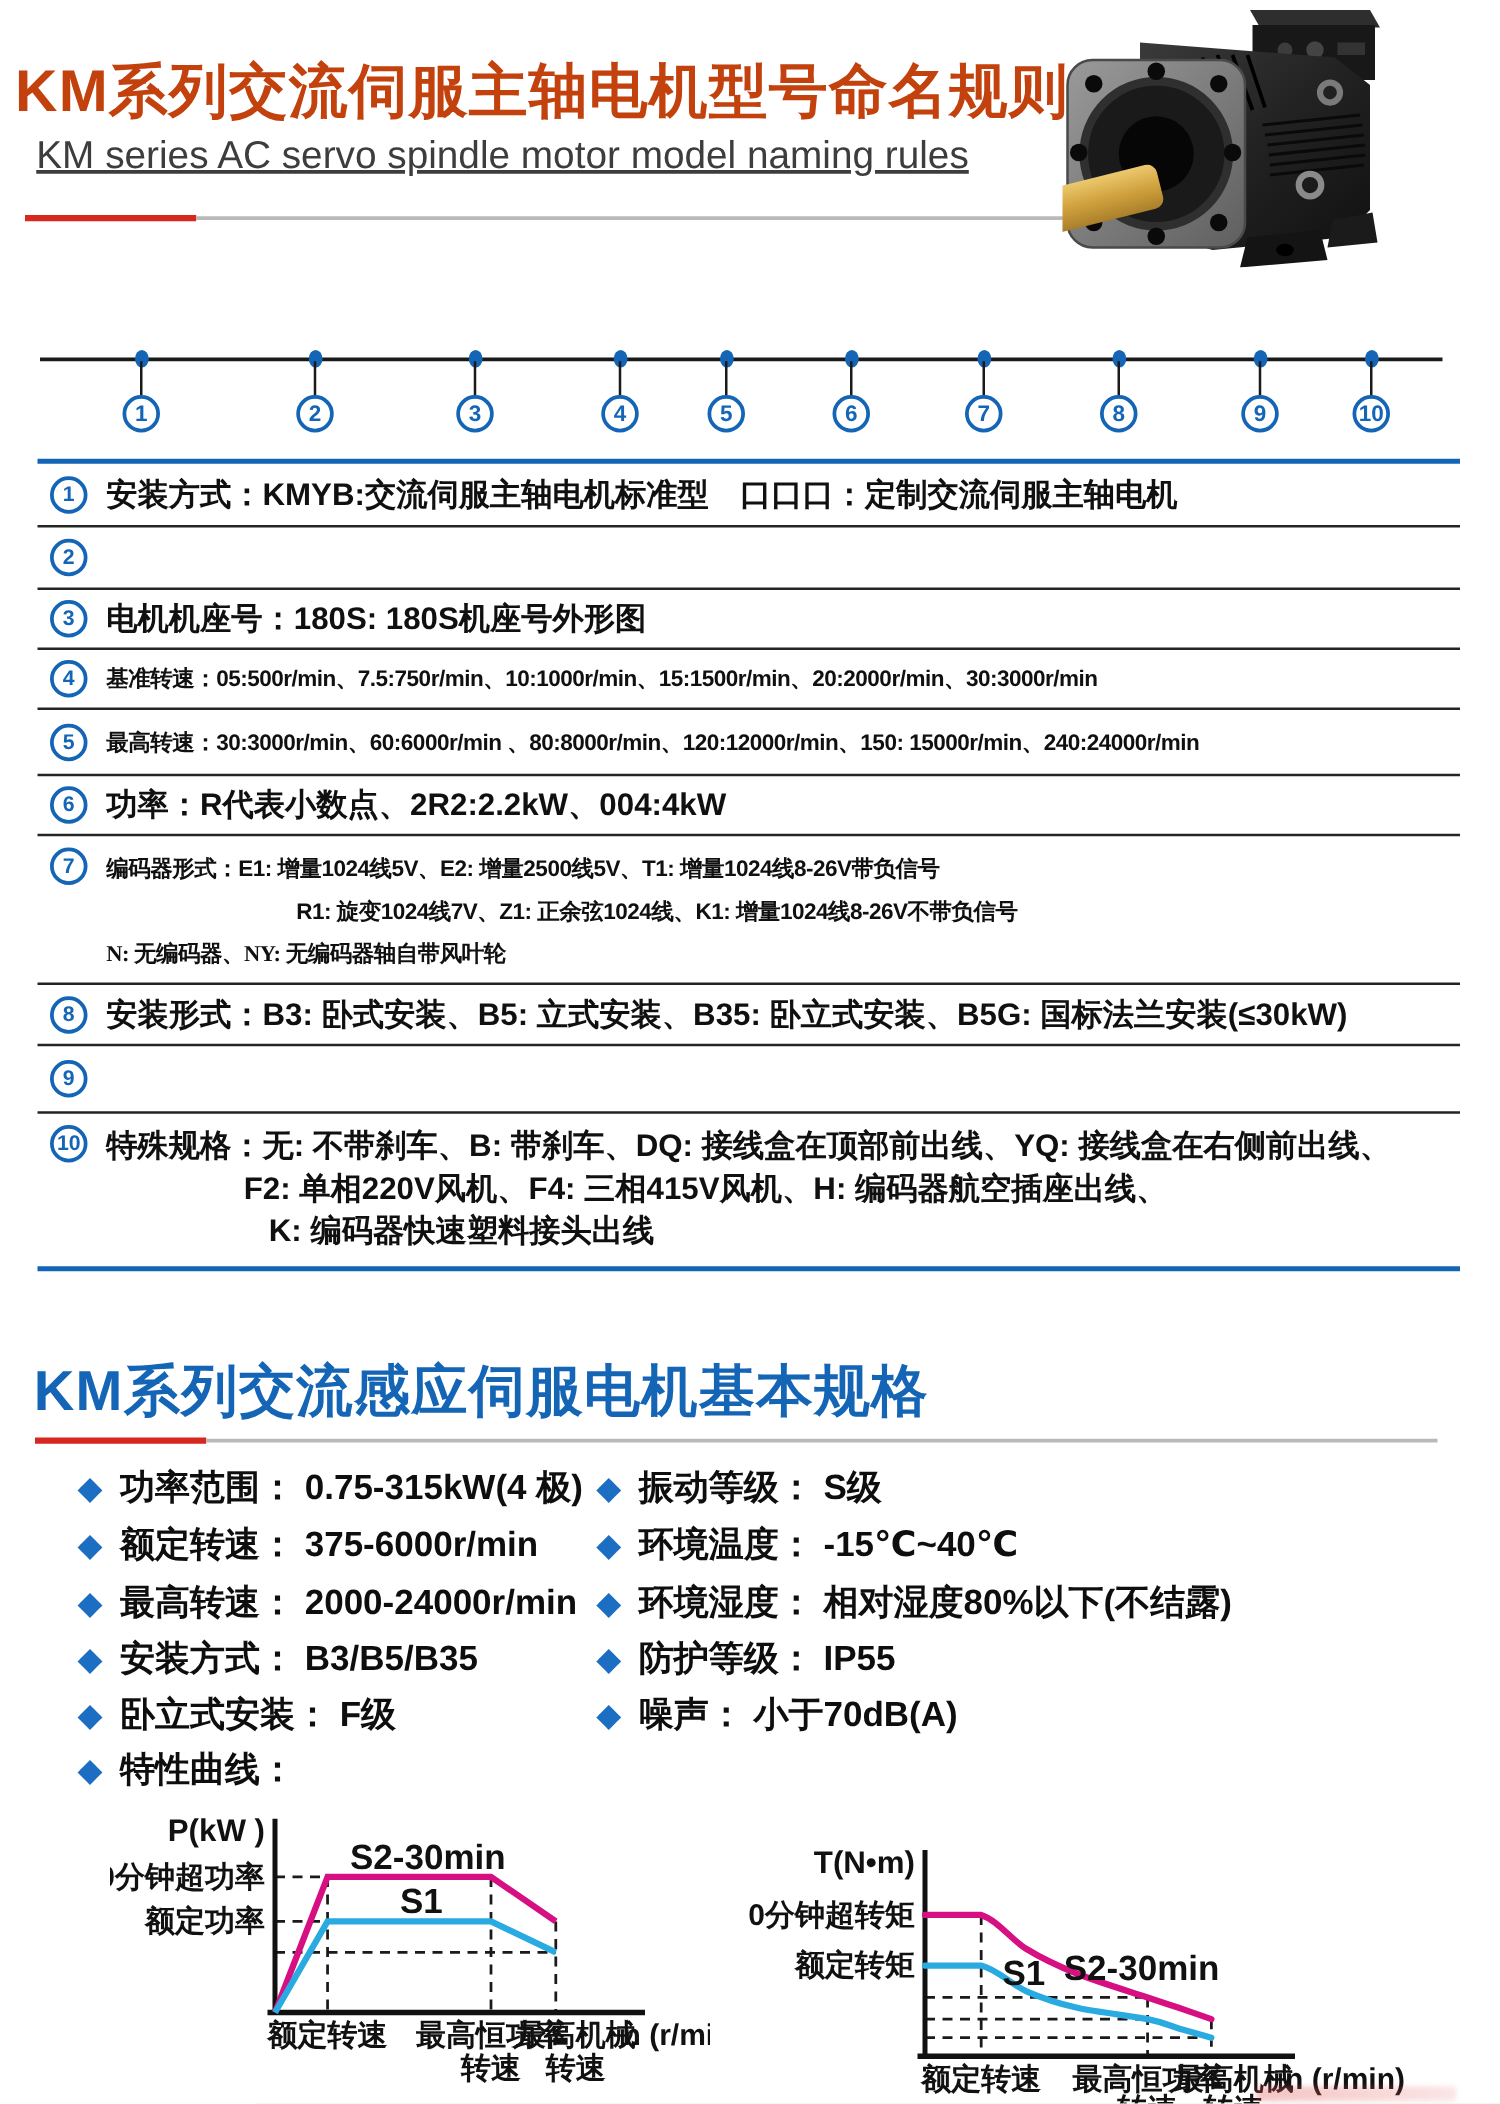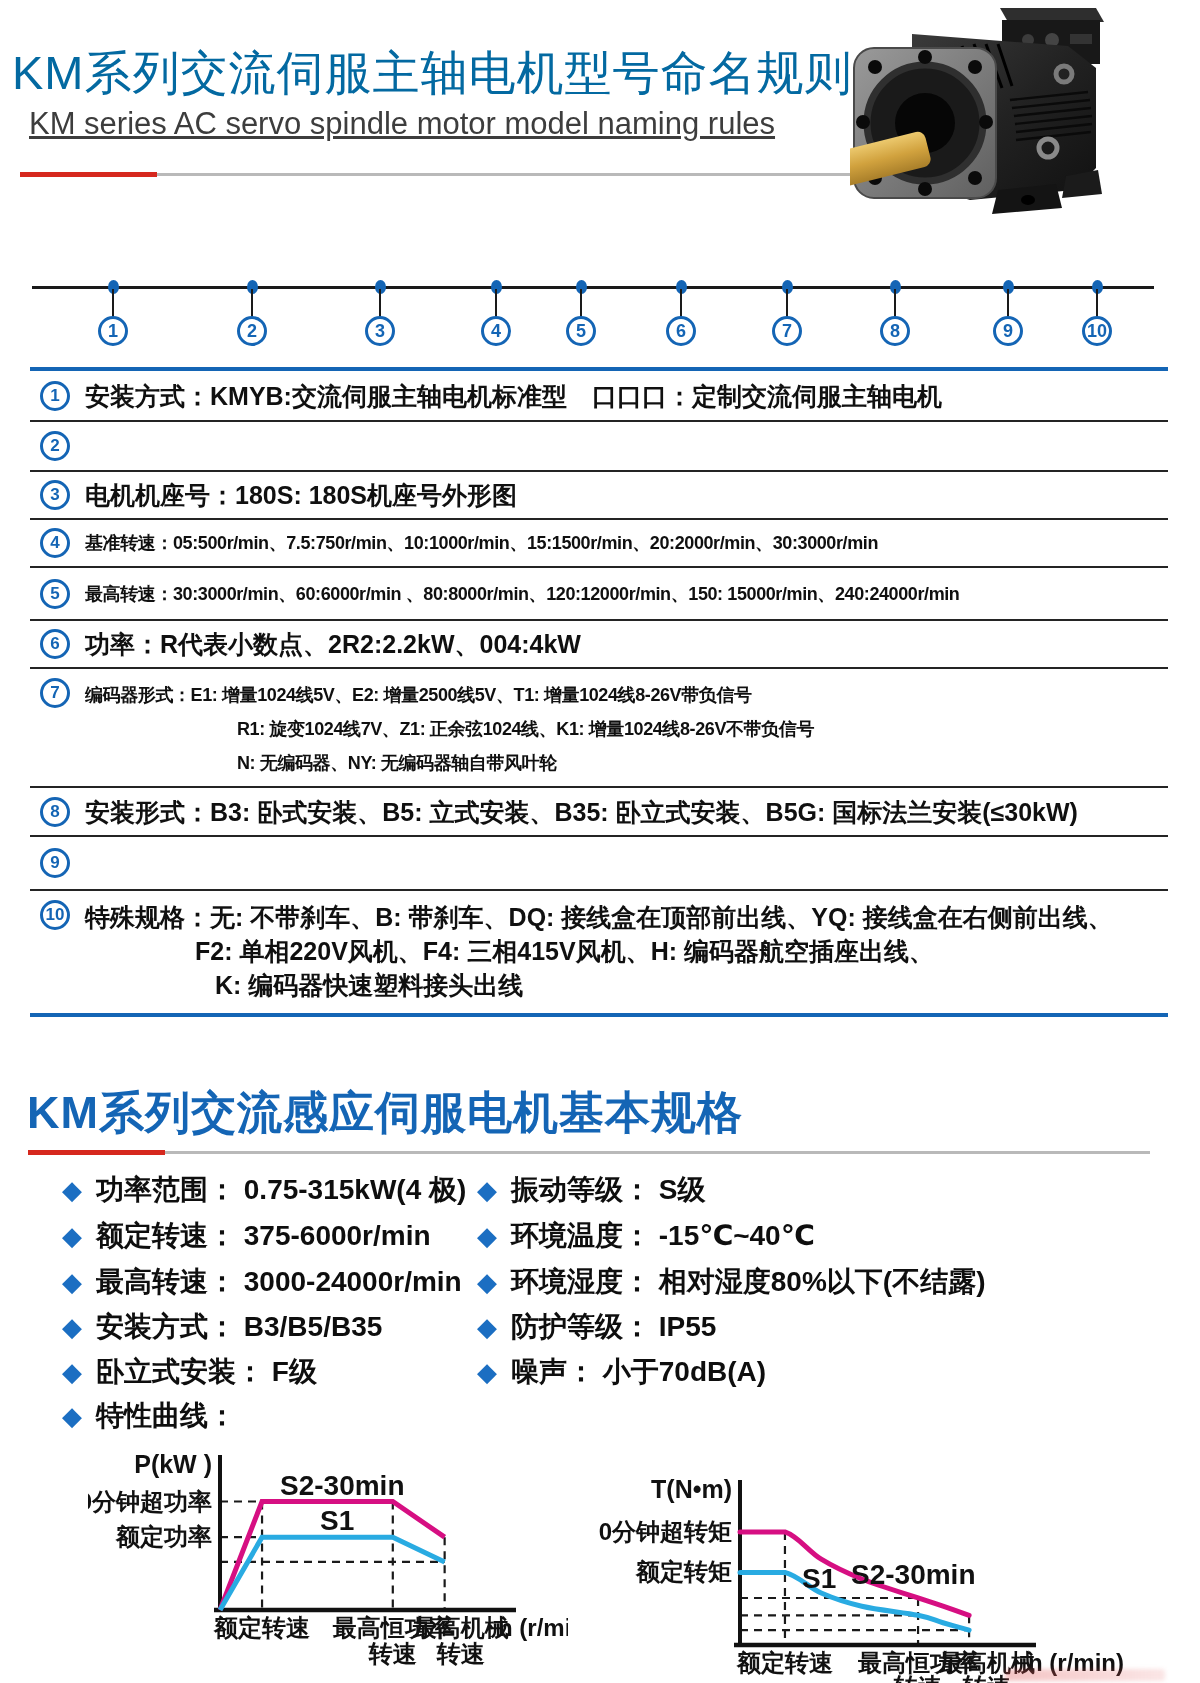--- a/index.html
+++ b/index.html
@@ -1,19 +1,19 @@
 <!DOCTYPE html>
 <html><head>
 <meta charset="utf-8">
 <style>
   html,body{margin:0;padding:0;background:#e8e8e8;}
   .page{position:relative;width:1200px;height:1683px;background:#ffffff;overflow:hidden;
         font-family:"Liberation Sans","DejaVu Sans",sans-serif;color:#111;}
   
-  .title-cn{position:absolute;left:12px;top:42px;font-size:47px;font-weight:400;color:#0369a1;letter-spacing:1px;white-space:nowrap;}
+  .title-cn{position:absolute;left:12px;top:42px;font-size:47px;font-weight:700;color:#c2410c;letter-spacing:1px;white-space:nowrap;}
   .title-en{position:absolute;left:29px;top:106px;font-size:31px;font-weight:500;color:#3d3d3d;white-space:nowrap;text-decoration:underline;}
   .hdr-divider{position:absolute;display:flex;align-items:center;height:5px;}
   .hdr-divider .red{width:137px;height:5px;background:#d6281e;}
   .hdr-divider .gray{flex:1;height:3px;background:#b9b9b9;}
   #divider1{left:20px;top:172px;width:920px;}
   #divider2{left:28px;top:1150px;width:1122px;}
   .title2{position:absolute;left:27px;top:1083px;font-size:45px;font-weight:800;color:#1465b5;letter-spacing:1px;white-space:nowrap;}
   
   .model-text{position:absolute;left:44px;top:227px;font-size:41px;font-weight:800;color:#1465b5;letter-spacing:0.5px;white-space:nowrap;}
   .conn-line{position:absolute;left:32px;top:286px;width:1122px;height:3px;background:#1a1a1a;}
@@ -189,21 +189,21 @@
         <div class="num-circle">6</div>
         <div class="nr-content">
           <div>功率：R代表小数点、2R2:2.2kW、004:4kW</div>
         </div>
       </div>
       <div class="nr-row multi" style="height: 119px;">
         <div class="num-circle">7</div>
         <div class="nr-content tight">
           <div>编码器形式：E1: 增量1024线5V、E2: 增量2500线5V、T1: 增量1024线8-26V带负信号</div>
           <div style="margin-left: 152px;">R1: 旋变1024线7V、Z1: 正余弦1024线、K1: 增量1024线8-26V不带负信号</div>
-          <div style="margin-left: 152px;">N: 无编码器、NY: 无编码器轴自带风叶轮</div>
+          <div style=" font-family: Liberation Serif, serif;">N: 无编码器、NY: 无编码器轴自带风叶轮</div>
         </div>
       </div>
       <div class="nr-row" style="height: 49px;">
         <div class="num-circle">8</div>
         <div class="nr-content">
           <div>安装形式：B3: 卧式安装、B5: 立式安装、B35: 卧立式安装、B5G: 国标法兰安装(≤30kW)</div>
         </div>
       </div>
       <div class="nr-row" style="height: 54px;">
         <div class="num-circle">9</div>
@@ -227,21 +227,21 @@
       <div class="spec-item" style="left: 62px; top: 1173px;">
         <span class="spec-diamond">◆</span>
         <span class="spec-text">功率范围： 0.75-315kW(4 极)</span>
       </div>
       <div class="spec-item" style="left: 62px; top: 1219px;">
         <span class="spec-diamond">◆</span>
         <span class="spec-text">额定转速： 375-6000r/min</span>
       </div>
       <div class="spec-item" style="left: 62px; top: 1265px;">
         <span class="spec-diamond">◆</span>
-        <span class="spec-text">最高转速： 3000-24000r/min</span>
+        <span class="spec-text">最高转速： 2000-24000r/min</span>
       </div>
       <div class="spec-item" style="left: 62px; top: 1310px;">
         <span class="spec-diamond">◆</span>
         <span class="spec-text">安装方式： B3/B5/B35</span>
       </div>
       <div class="spec-item" style="left: 62px; top: 1355px;">
         <span class="spec-diamond">◆</span>
         <span class="spec-text">卧立式安装： F级</span>
       </div>
       <div class="spec-item" style="left: 62px; top: 1399px;">

